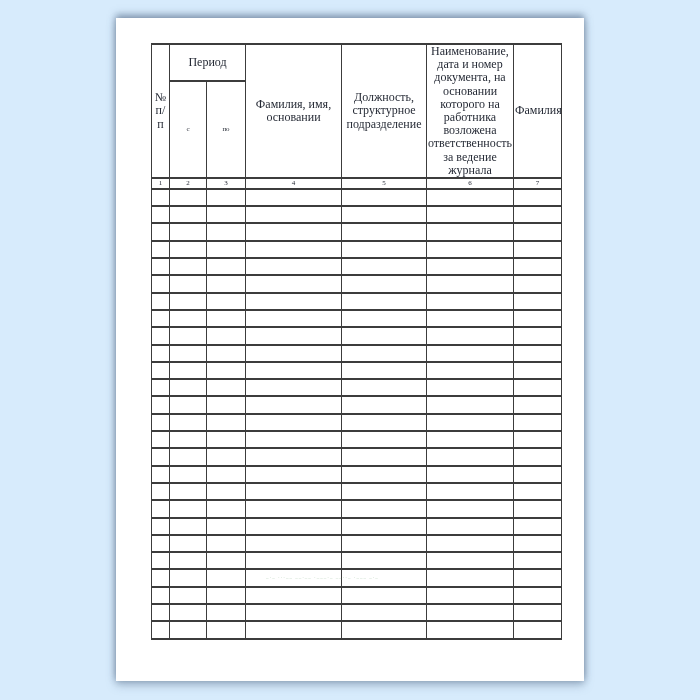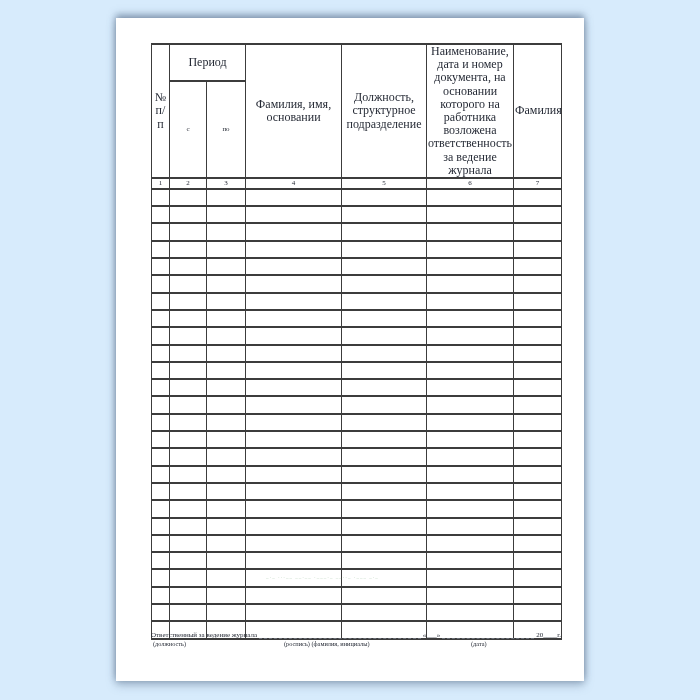--- a/index.html
+++ b/index.html
@@ -342,28 +342,14 @@
           <td></td>
           <td></td>
           <td></td>
           <td></td>
         </tr>
       </tbody>
   </table>
 
   <div class="watermark">–·– ···–– ––·–– ·–––·– ––··– ·––– –·–</div>
 
-  <div class="footer">
-    <div class="sig-line">
-      <span class="txt">Ответственный за ведение журнала</span>
-      <span class="blank grow"></span>
-      <span class="txt">«___»</span>
-      <span class="blank w92"></span>
-      <span class="txt">20____г.</span>
-    </div>
-    <div class="sig-labels">
-      <span class="lab pos">(должность)</span>
-      <span class="lab sig">(роспись) (фамилия, инициалы)</span>
-      <span class="lab date">(дата)</span>
-    </div>
-  </div>
 
 </div>
 
 </body></html>

